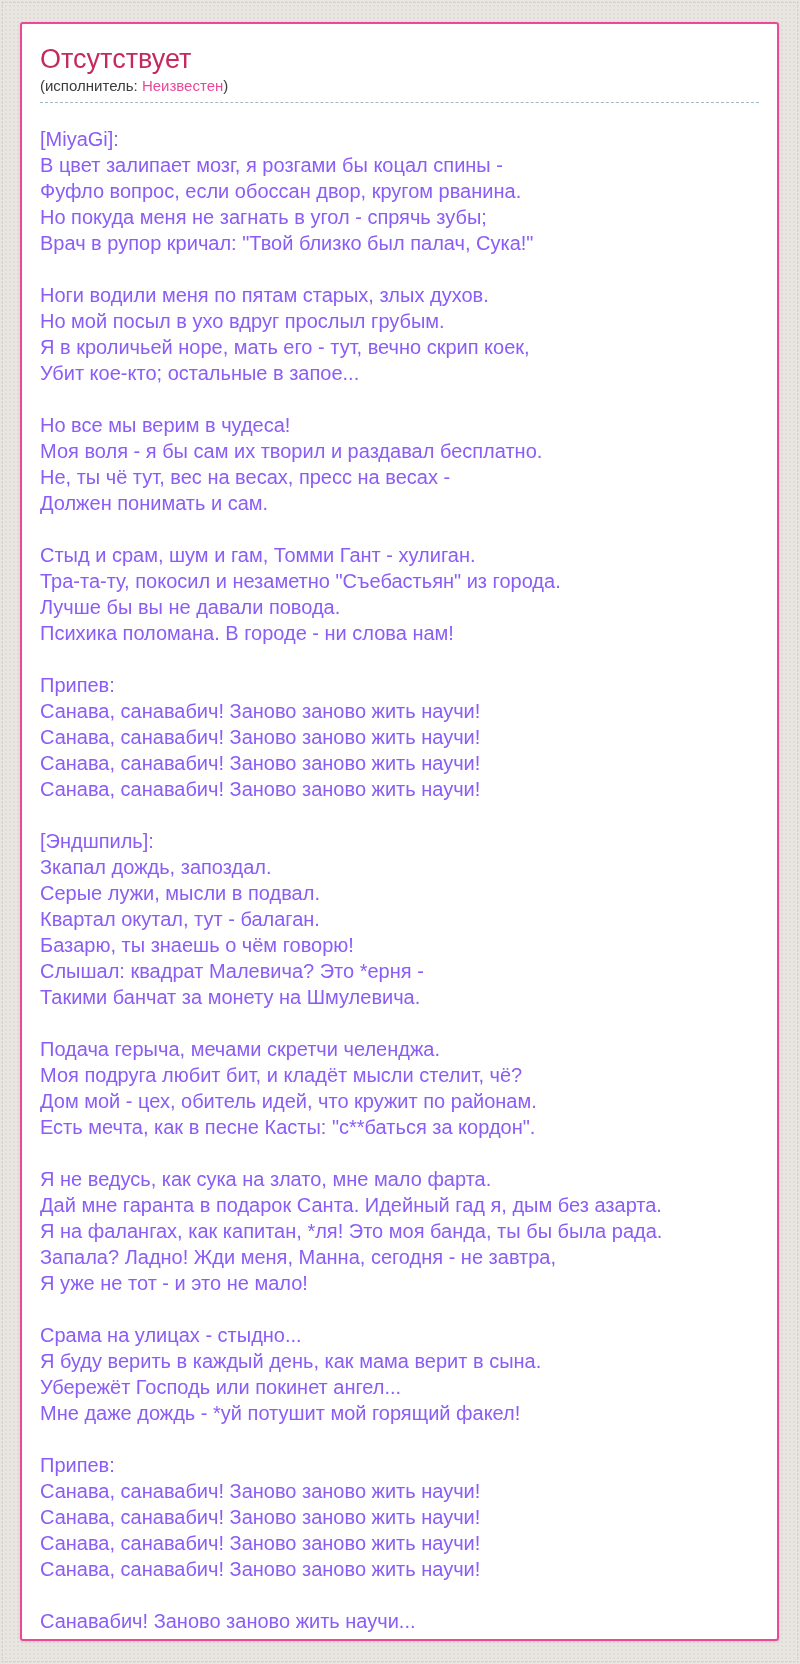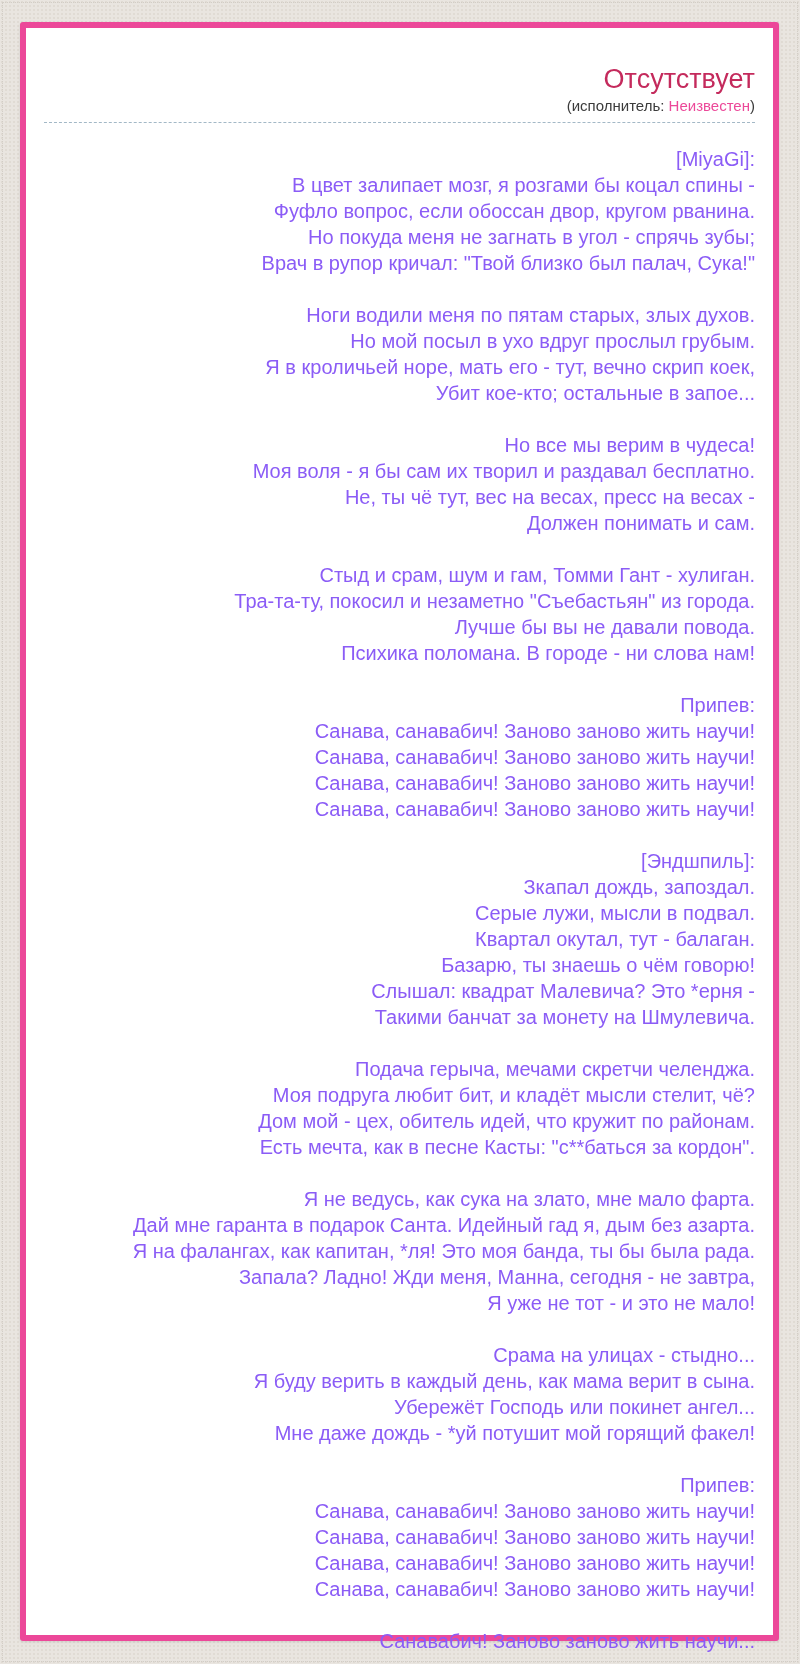--- a/index.html
+++ b/index.html
@@ -20,25 +20,24 @@
     pointer-events: none;
   }
   .card {
     box-sizing: border-box;
     position: absolute;
     left: 20px;
     top: 22px;
     width: 759px;
     height: 1619px;
     background: #ffffff;
-    border: 6px solid #ec4899;
+    border: 2px solid #ec4899;
     border-radius: 3px;
     box-shadow: 0 1px 3px rgba(0,0,0,0.10);
-    padding: 36px 18px 30px 18px;
-    text-align: right;
+    padding: 20px 18px 30px 18px;
   }
   .header {
     border-bottom: 1px dashed #a3b8c6;
     padding-bottom: 7px;
   }
   .title {
     display: inline-block;
     font-size: 27px;
     line-height: 30px;
     color: #c42a5c;

